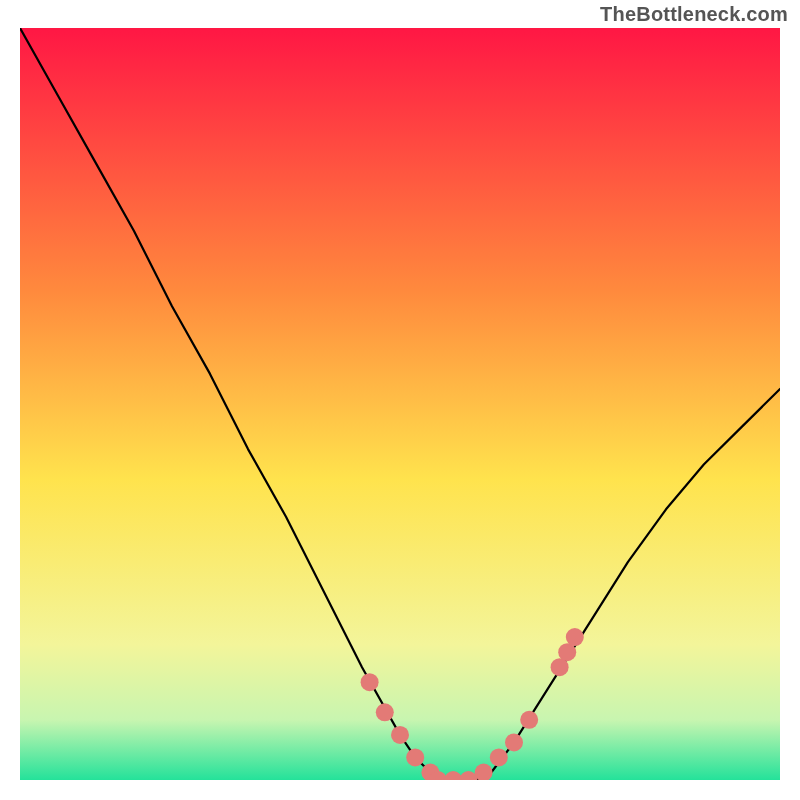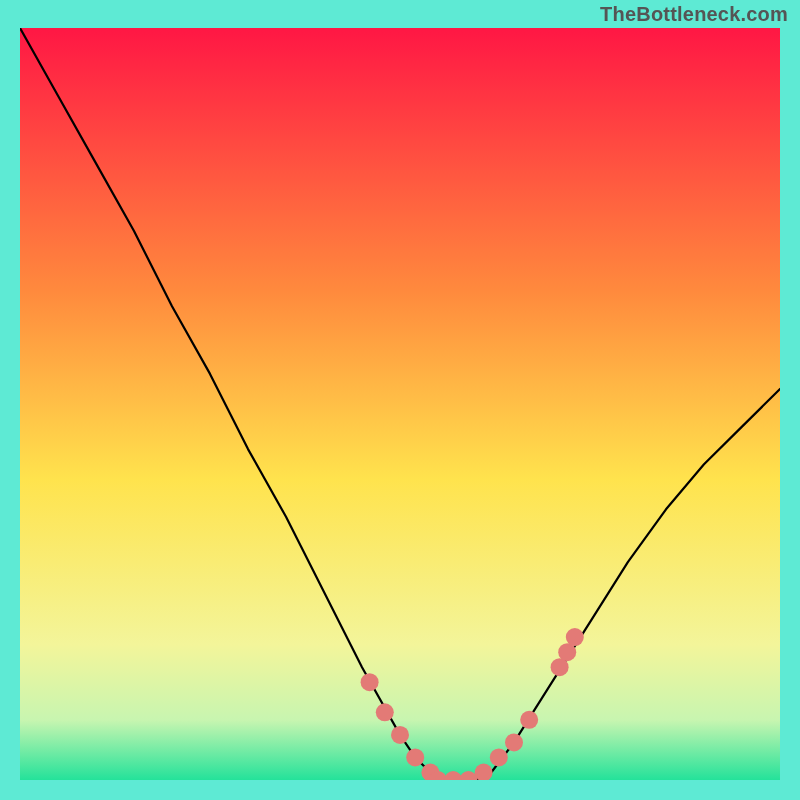--- a/index.html
+++ b/index.html
@@ -8,21 +8,21 @@
     width: 800px;
     height: 800px;
     background: #000;
     font-family: Arial, Helvetica, sans-serif;
     overflow: hidden;
   }
   .frame {
     position: relative;
     width: 800px;
     height: 800px;
-    background: #5eead4;
+    background: #ffffff;
   }
   .watermark {
     position: absolute;
     top: 0;
     right: 12px;
     height: 28px;
     line-height: 28px;
     color: #555;
     font-size: 20px;
     font-weight: 600;

